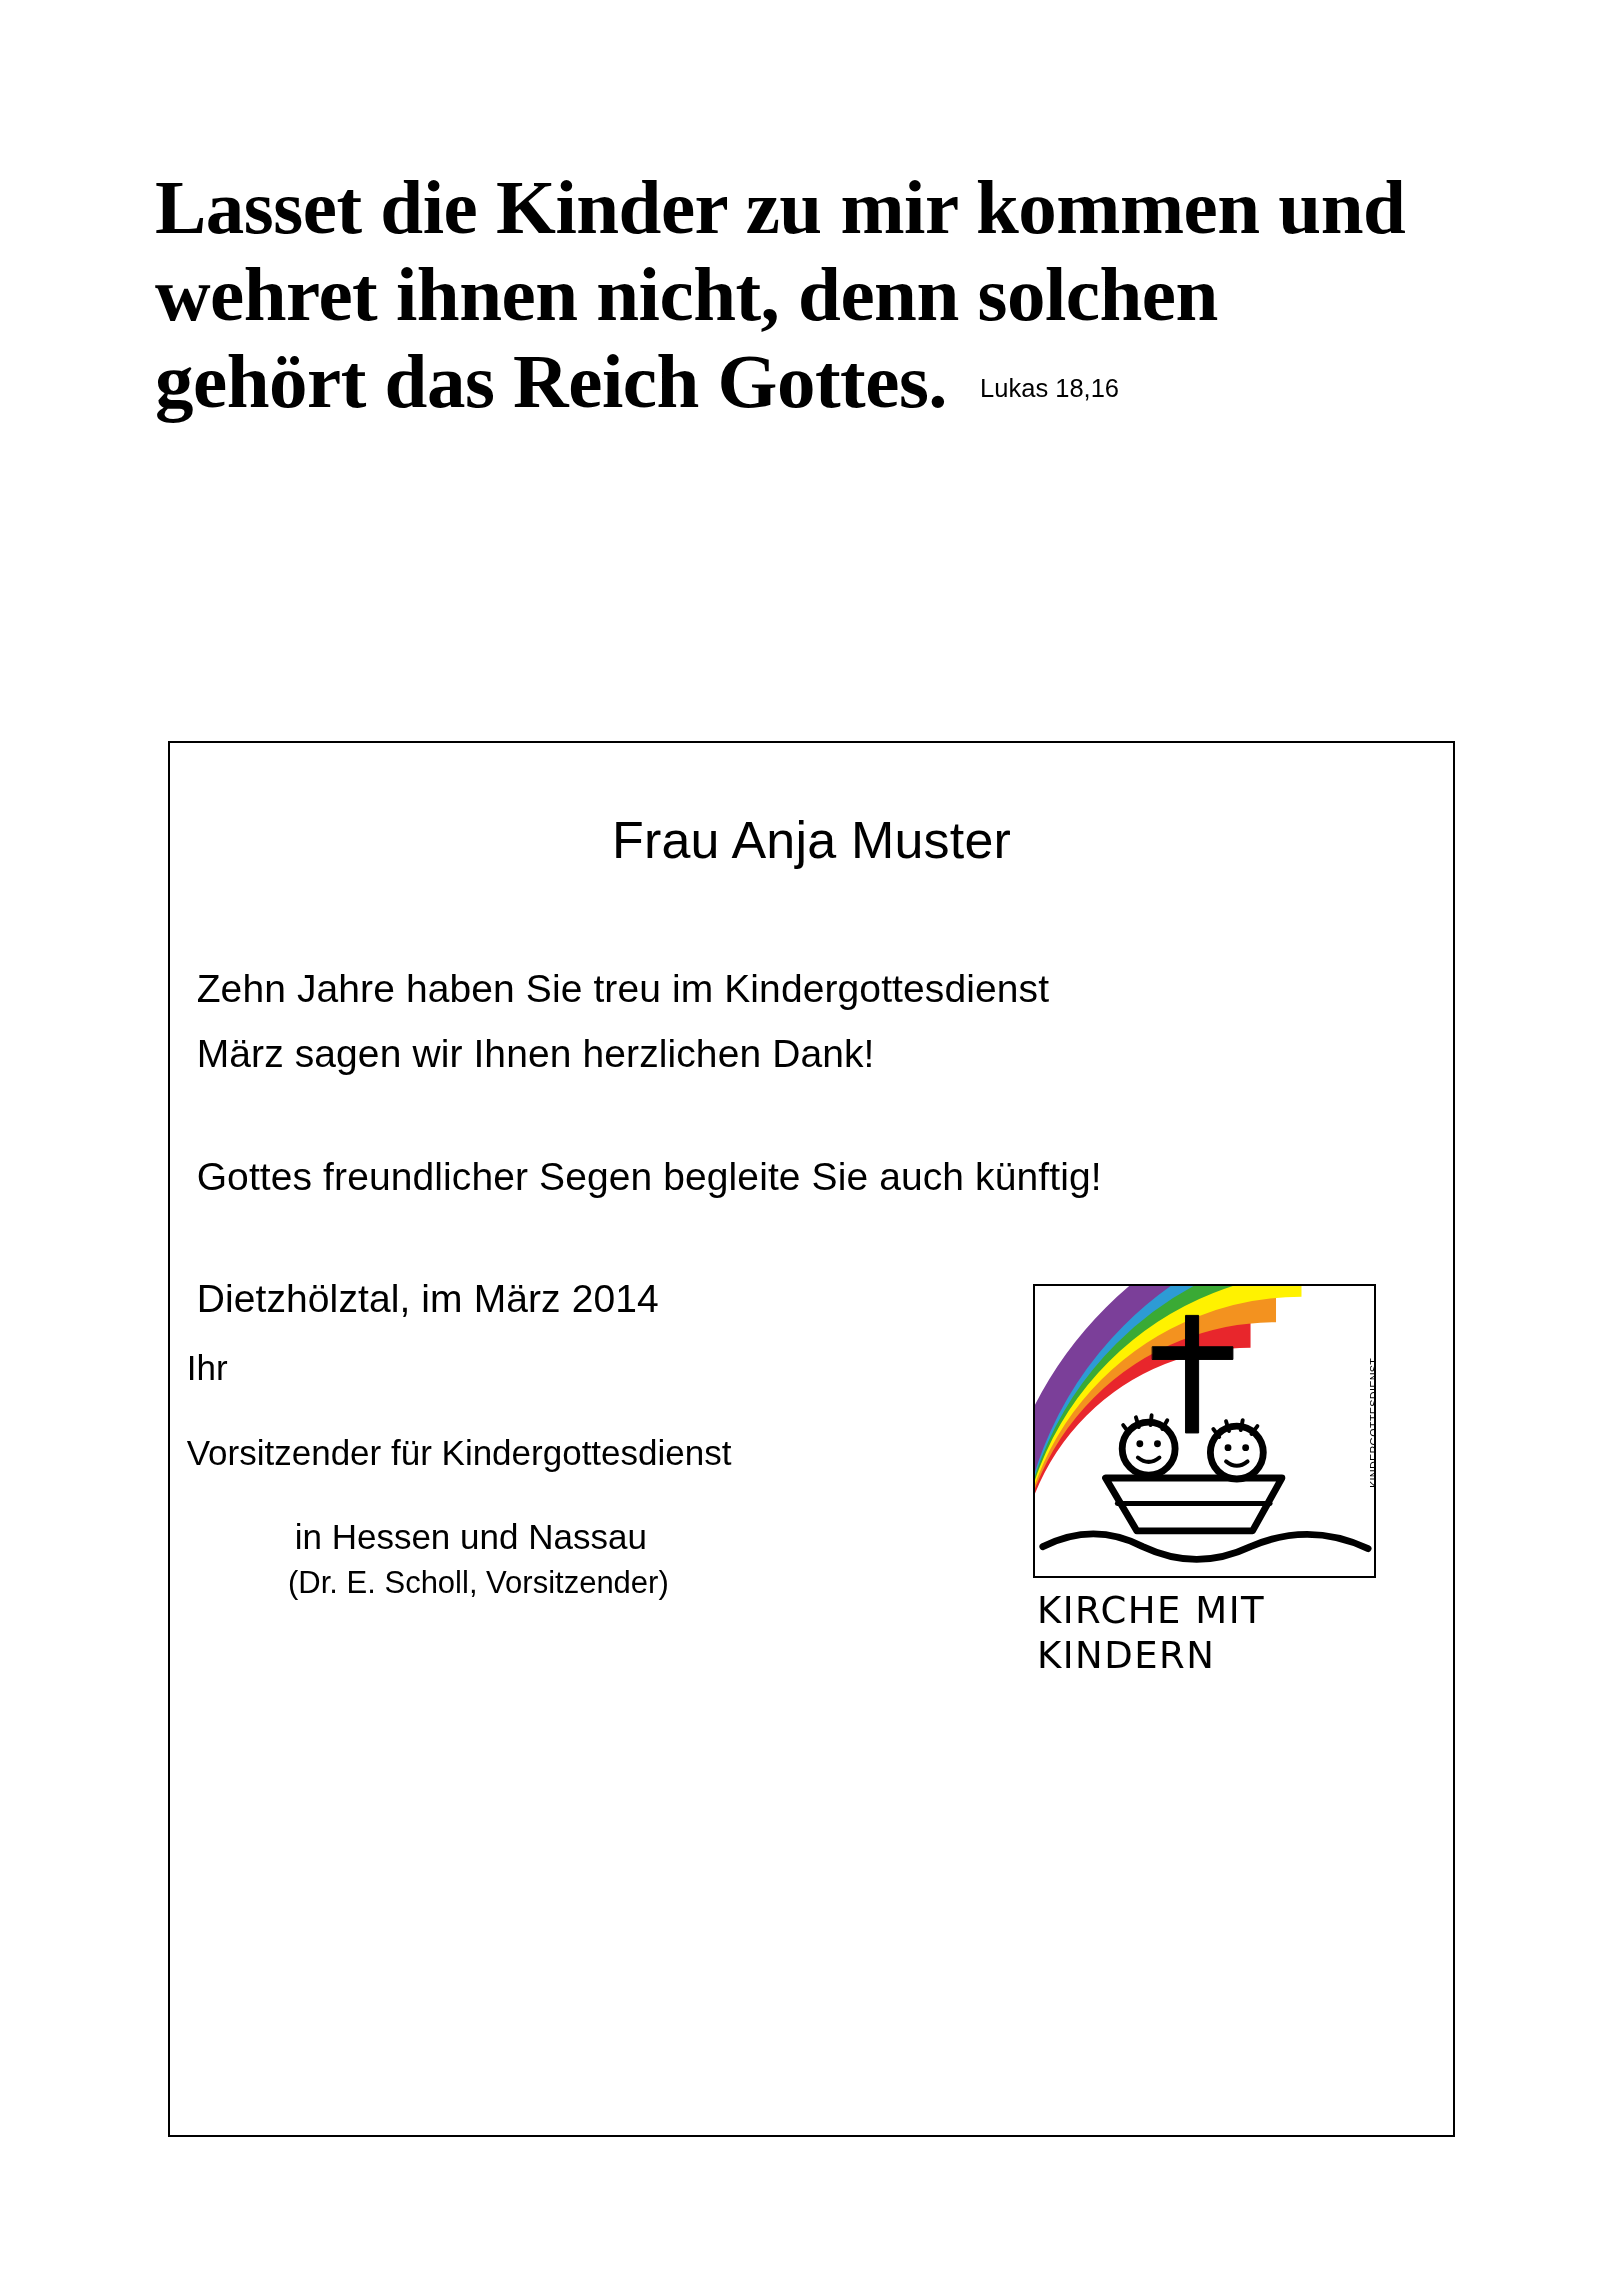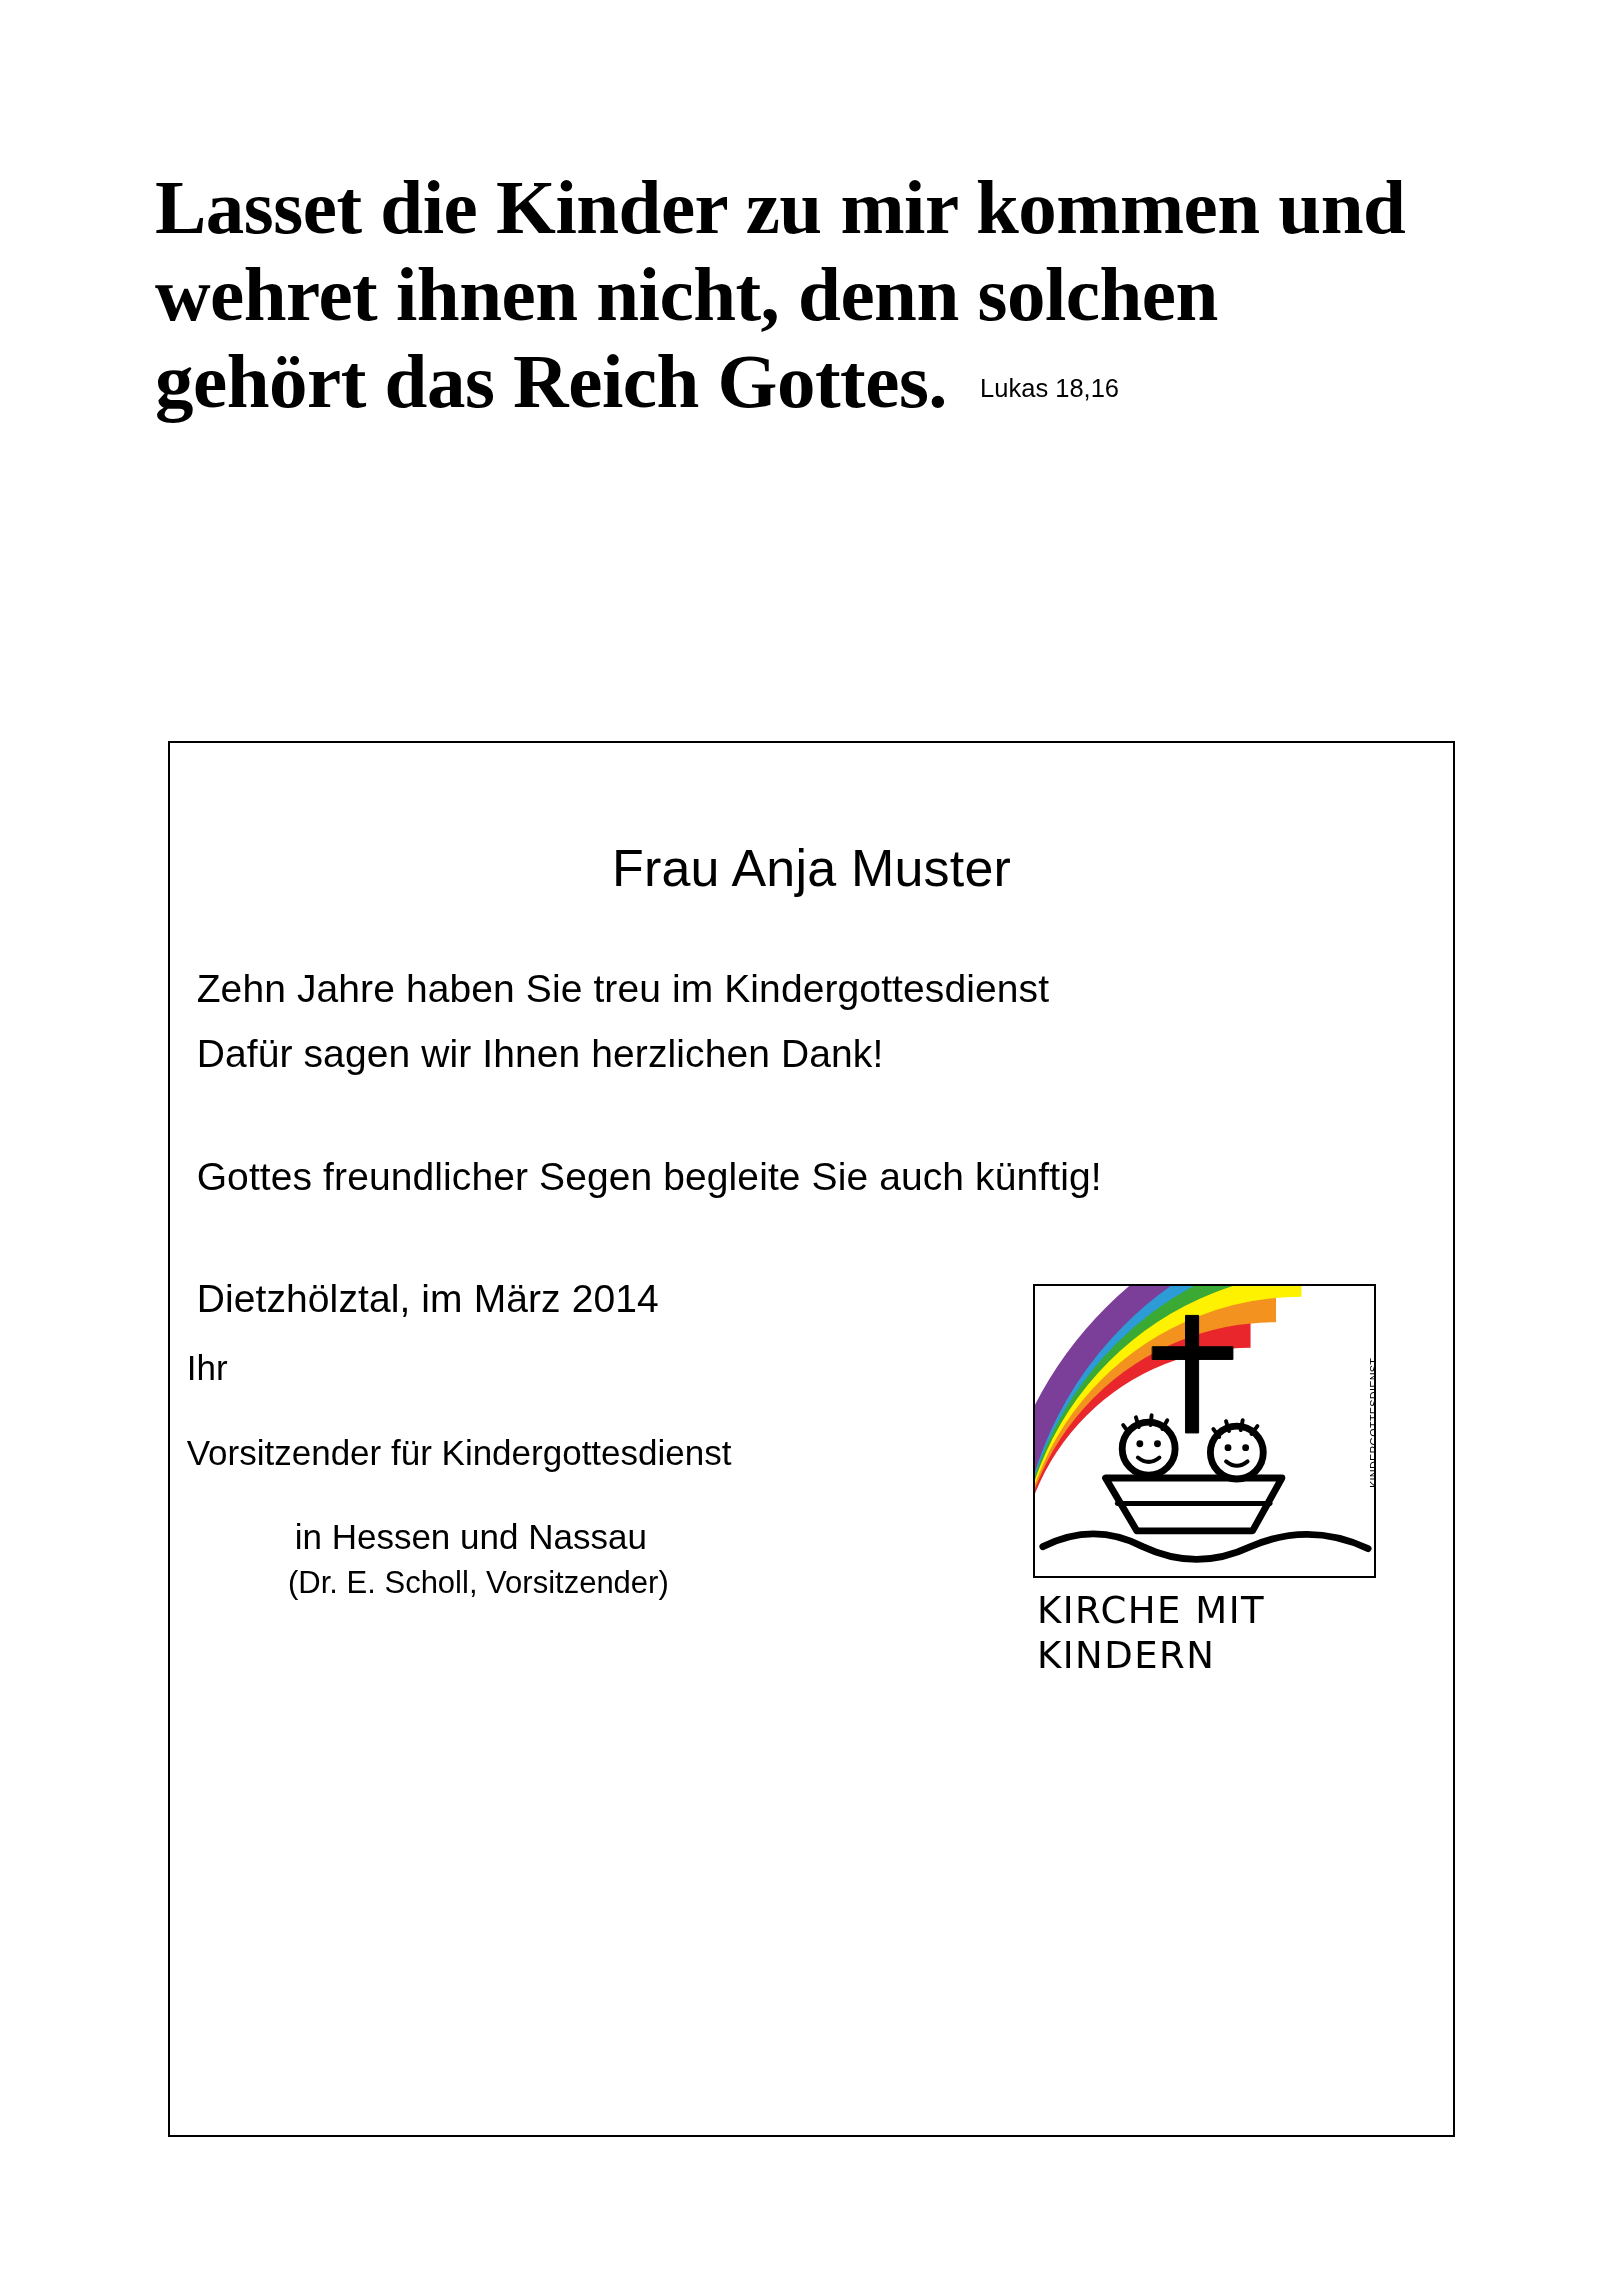--- a/index.html
+++ b/index.html
@@ -53,21 +53,20 @@
 
   .recipient {
     position: absolute;
     left: 0;
     top: 67px;
     width: 100%;
     text-align: center;
     font-size: 52px;
     font-weight: normal;
     letter-spacing: 0.2px;
-    margin-top: 28px;
   }
 
   .body-text {
     position: absolute;
     left: 16.7px;
     top: 208px;
     width: 1245px;
     font-size: 39px;
     line-height: 1.42;
     letter-spacing: 0.1px;
@@ -154,21 +153,21 @@
 <div class="headline">
   <span>Lasset die Kinder zu mir kommen und wehret ihnen nicht, denn solchen gehört das Reich Gottes.</span><span class="verse-ref">Lukas 18,16</span>
 </div>
 
 <div class="cert-box">
 
   <div class="recipient">Frau Anja Muster</div>
 
   <div class="body-text">
     <p>Zehn Jahre haben Sie treu im Kindergottesdienst</p>
-    <p>Dafür sagen wir Ihnen herzlichen Dank!</p>
+    <p>März sagen wir Ihnen herzlichen Dank!</p>
     <div class="gap"></div>
     <p>Gottes freundlicher Segen begleite Sie auch künftig!</p>
     <div class="gap"></div>
     <p>Dietzhölztal, im März 2014</p>
   </div>
 
   <div class="sign-block">
     <p>Ihr</p>
     <p>Vorsitzender für Kindergottesdienst</p>
     <p class="indent">in Hessen und Nassau</p>

